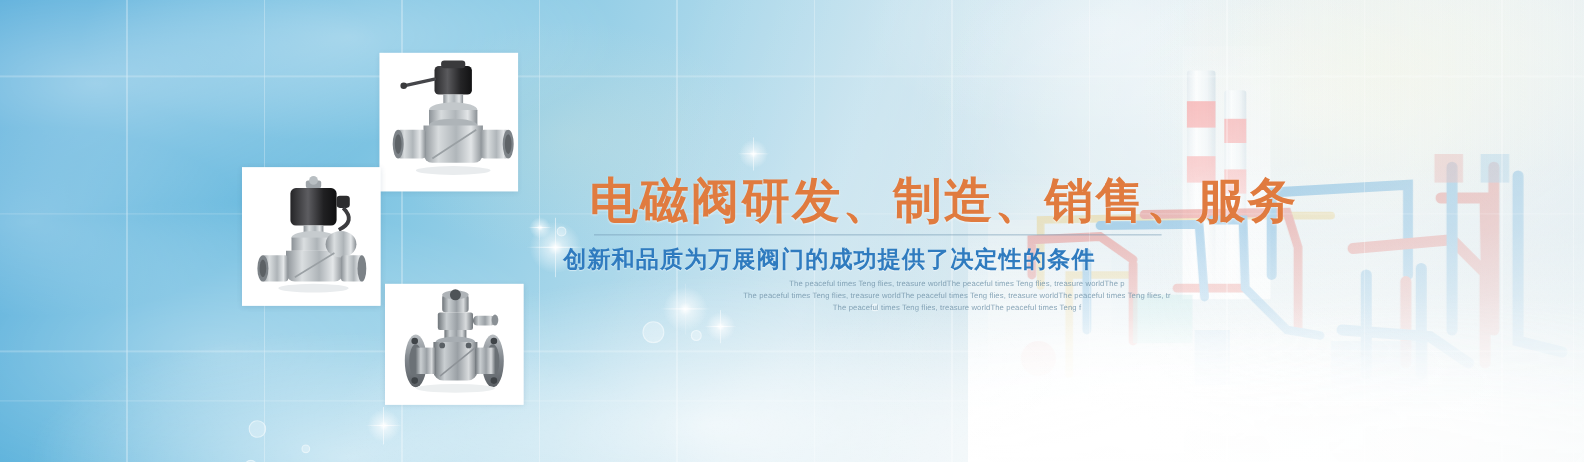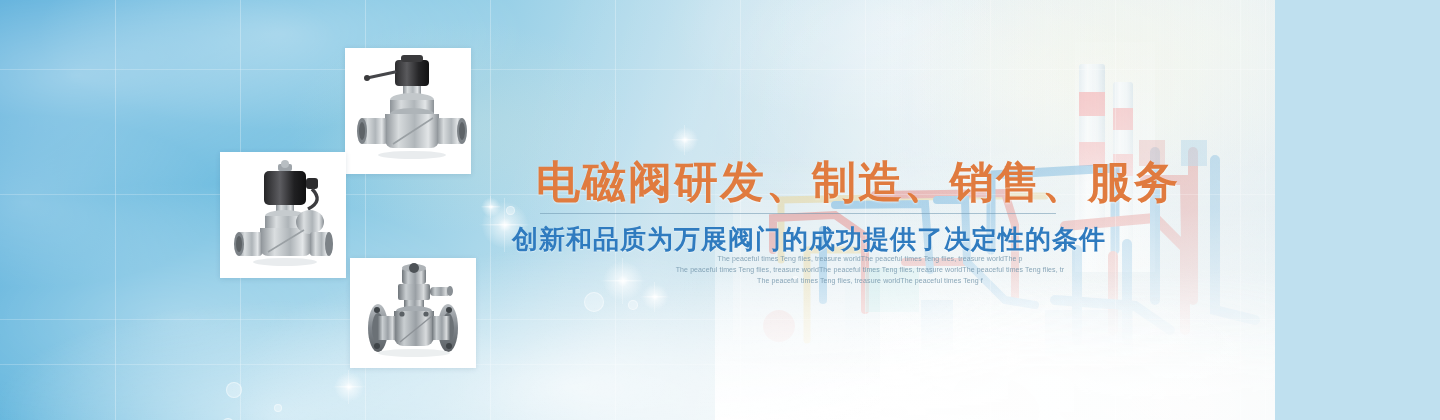--- a/index.html
+++ b/index.html
@@ -6,21 +6,21 @@
   * { margin:0; padding:0; box-sizing:border-box; }
   html, body {
     width:1440px; height:420px;
     overflow:hidden;
     font-family:"Liberation Sans", sans-serif;
     background:#bfe0ef;
   }
 
   .banner {
     position:relative;
-    width:1275px; height:420px;
+    width:1440px; height:420px;
     overflow:hidden;
     background:
       linear-gradient(115deg,
         #4ea8d8 0%,
         #63b6dd 14%,
         #86c8e4 28%,
         #a9d7ea 40%,
         #c6e2ee 52%,
         #d8e9f0 63%,
         #e3eef2 73%,
@@ -132,21 +132,21 @@
     text-shadow:0 1px 2px rgba(255,255,255,.55);
     white-space:nowrap;
     font-family:"DejaVu Sans", sans-serif;
   }
   .divider {
     position:absolute; left:540px; top:213px; width:516px; height:1px;
     background:rgba(110,150,175,.55);
   }
   .subhead {
     position:absolute; left:512px; top:222px;
-    font-size:26px; font-weight:700; letter-spacing:1px;
+    font-size:21px; font-weight:700; letter-spacing:1px;
     color:#2f7bbf;
     text-shadow:0 1px 1px rgba(255,255,255,.5);
     white-space:nowrap;
     font-family:"DejaVu Sans", sans-serif;
   }
   .body-copy {
     position:absolute; left:620px; top:253px; width:500px;
     text-align:center;
     font-size:7px; line-height:11px;
     color:rgba(112,146,168,.82);

